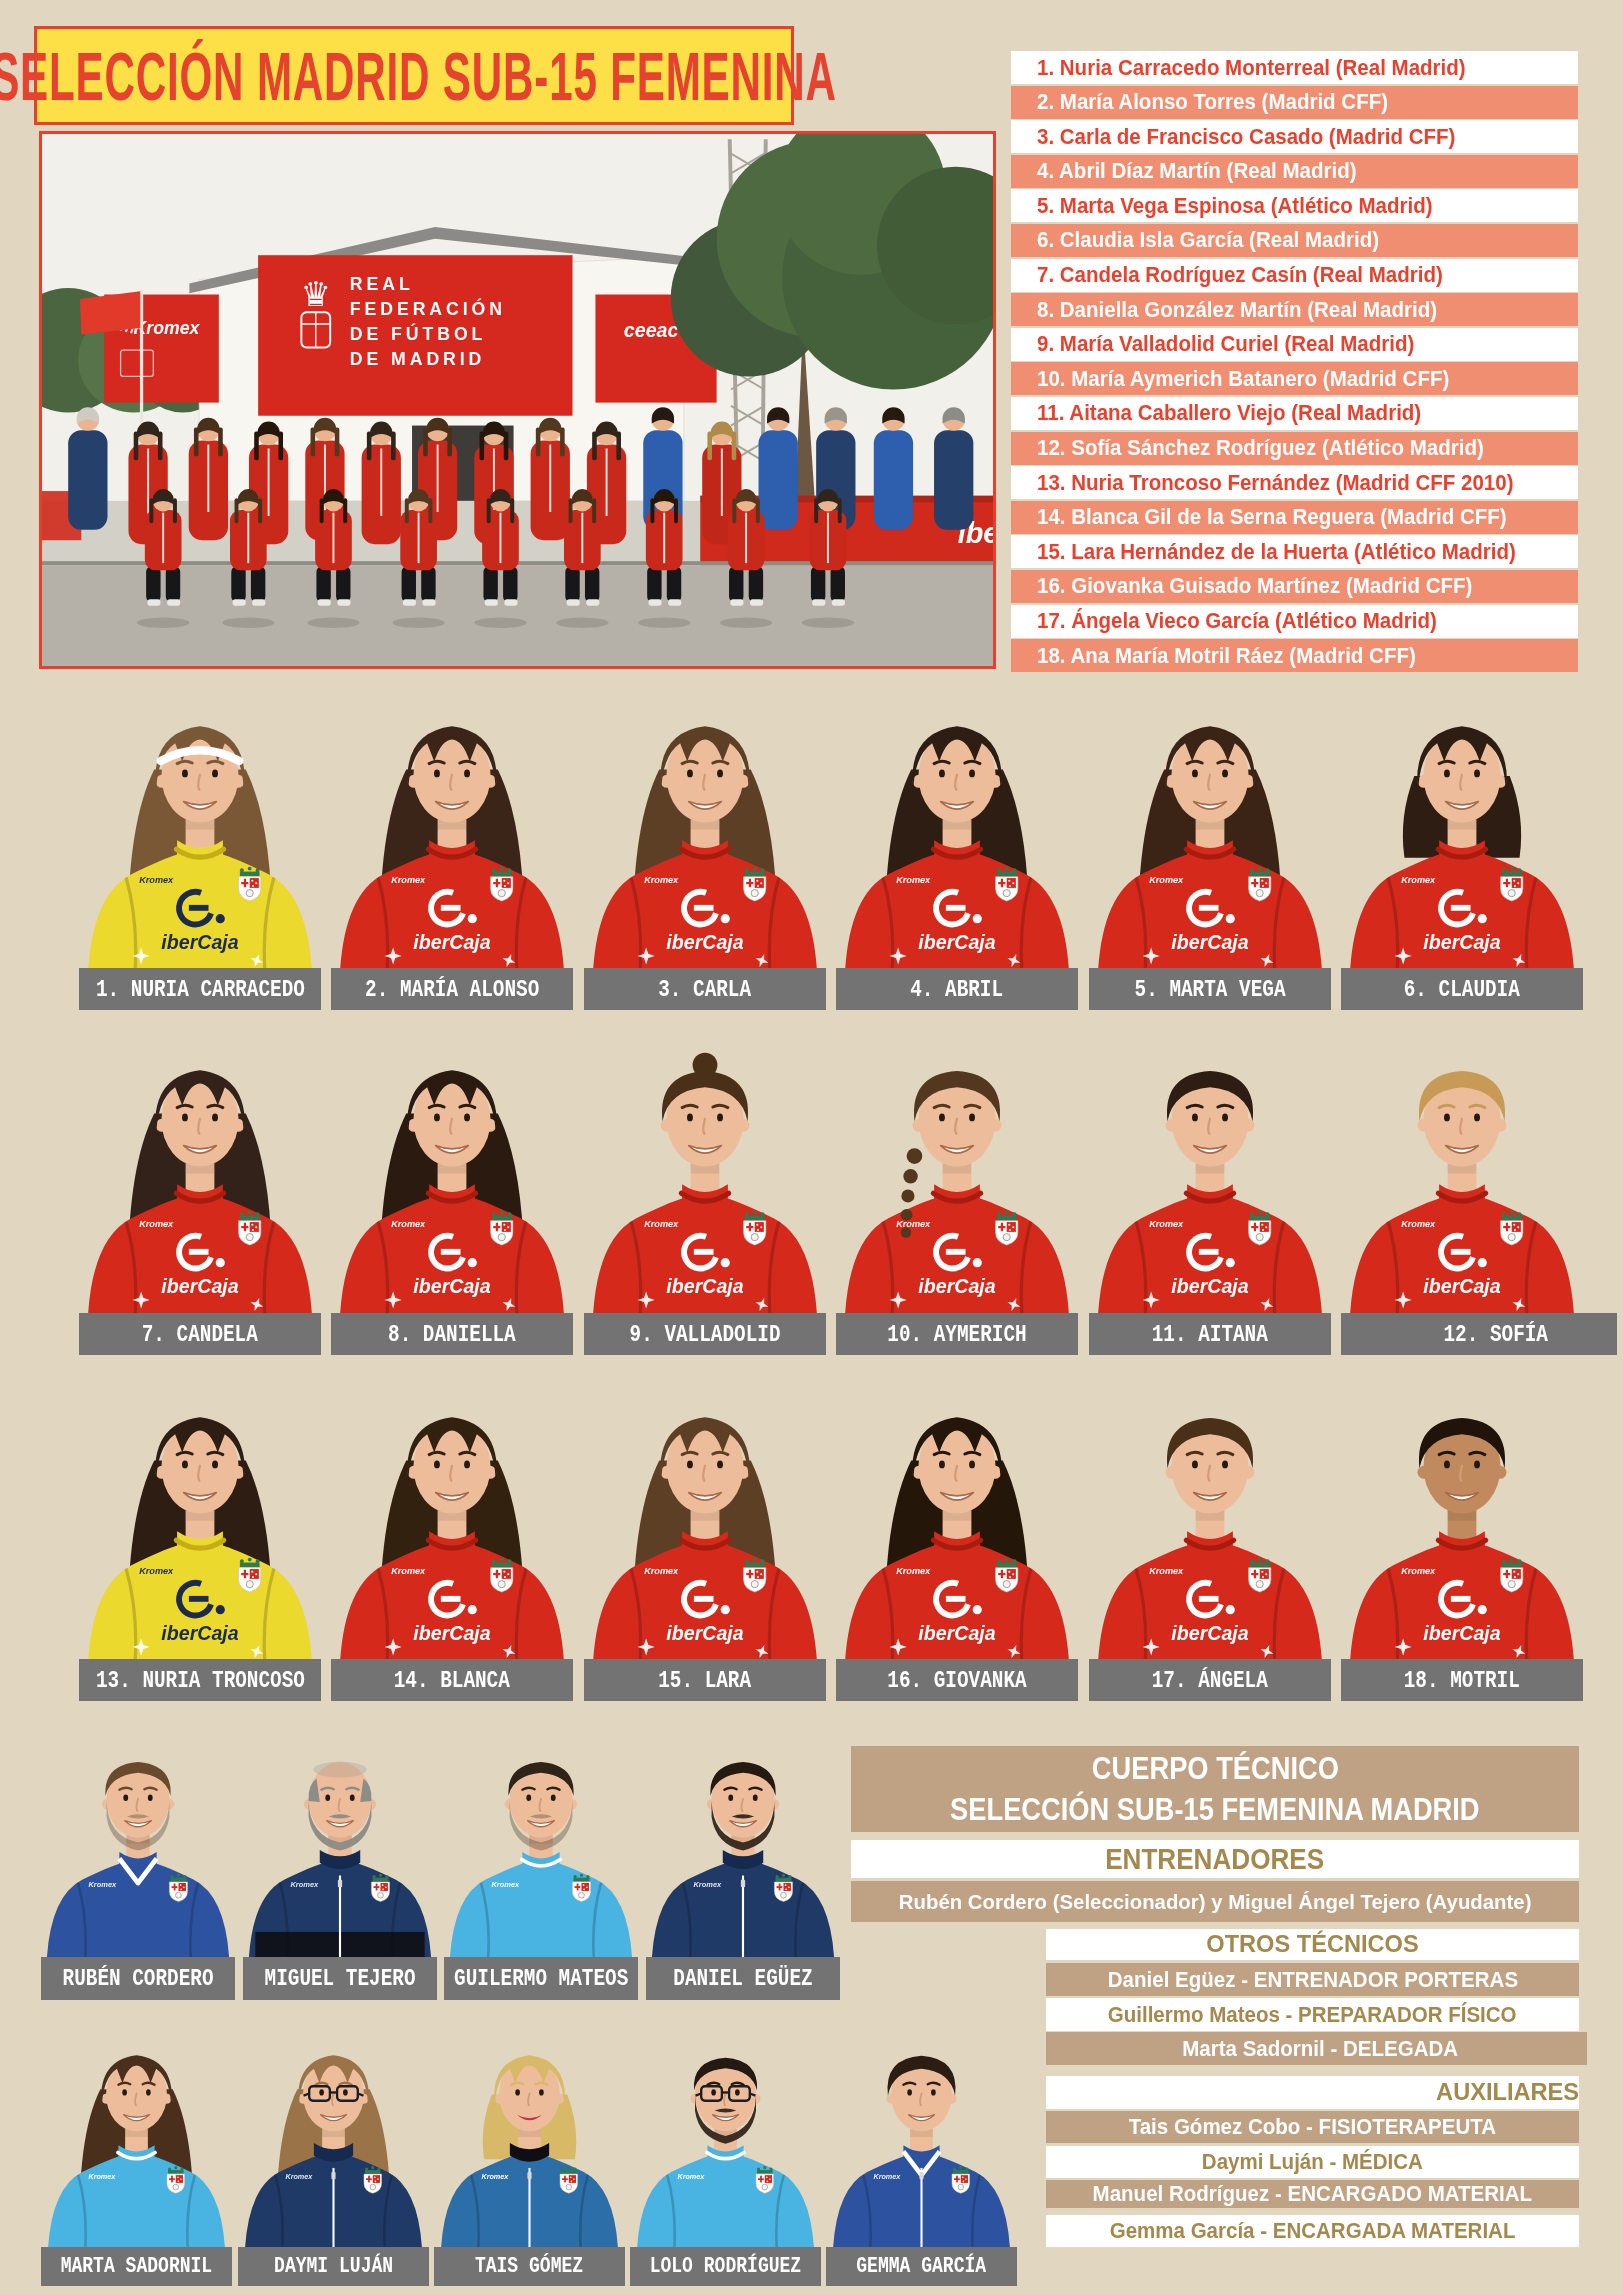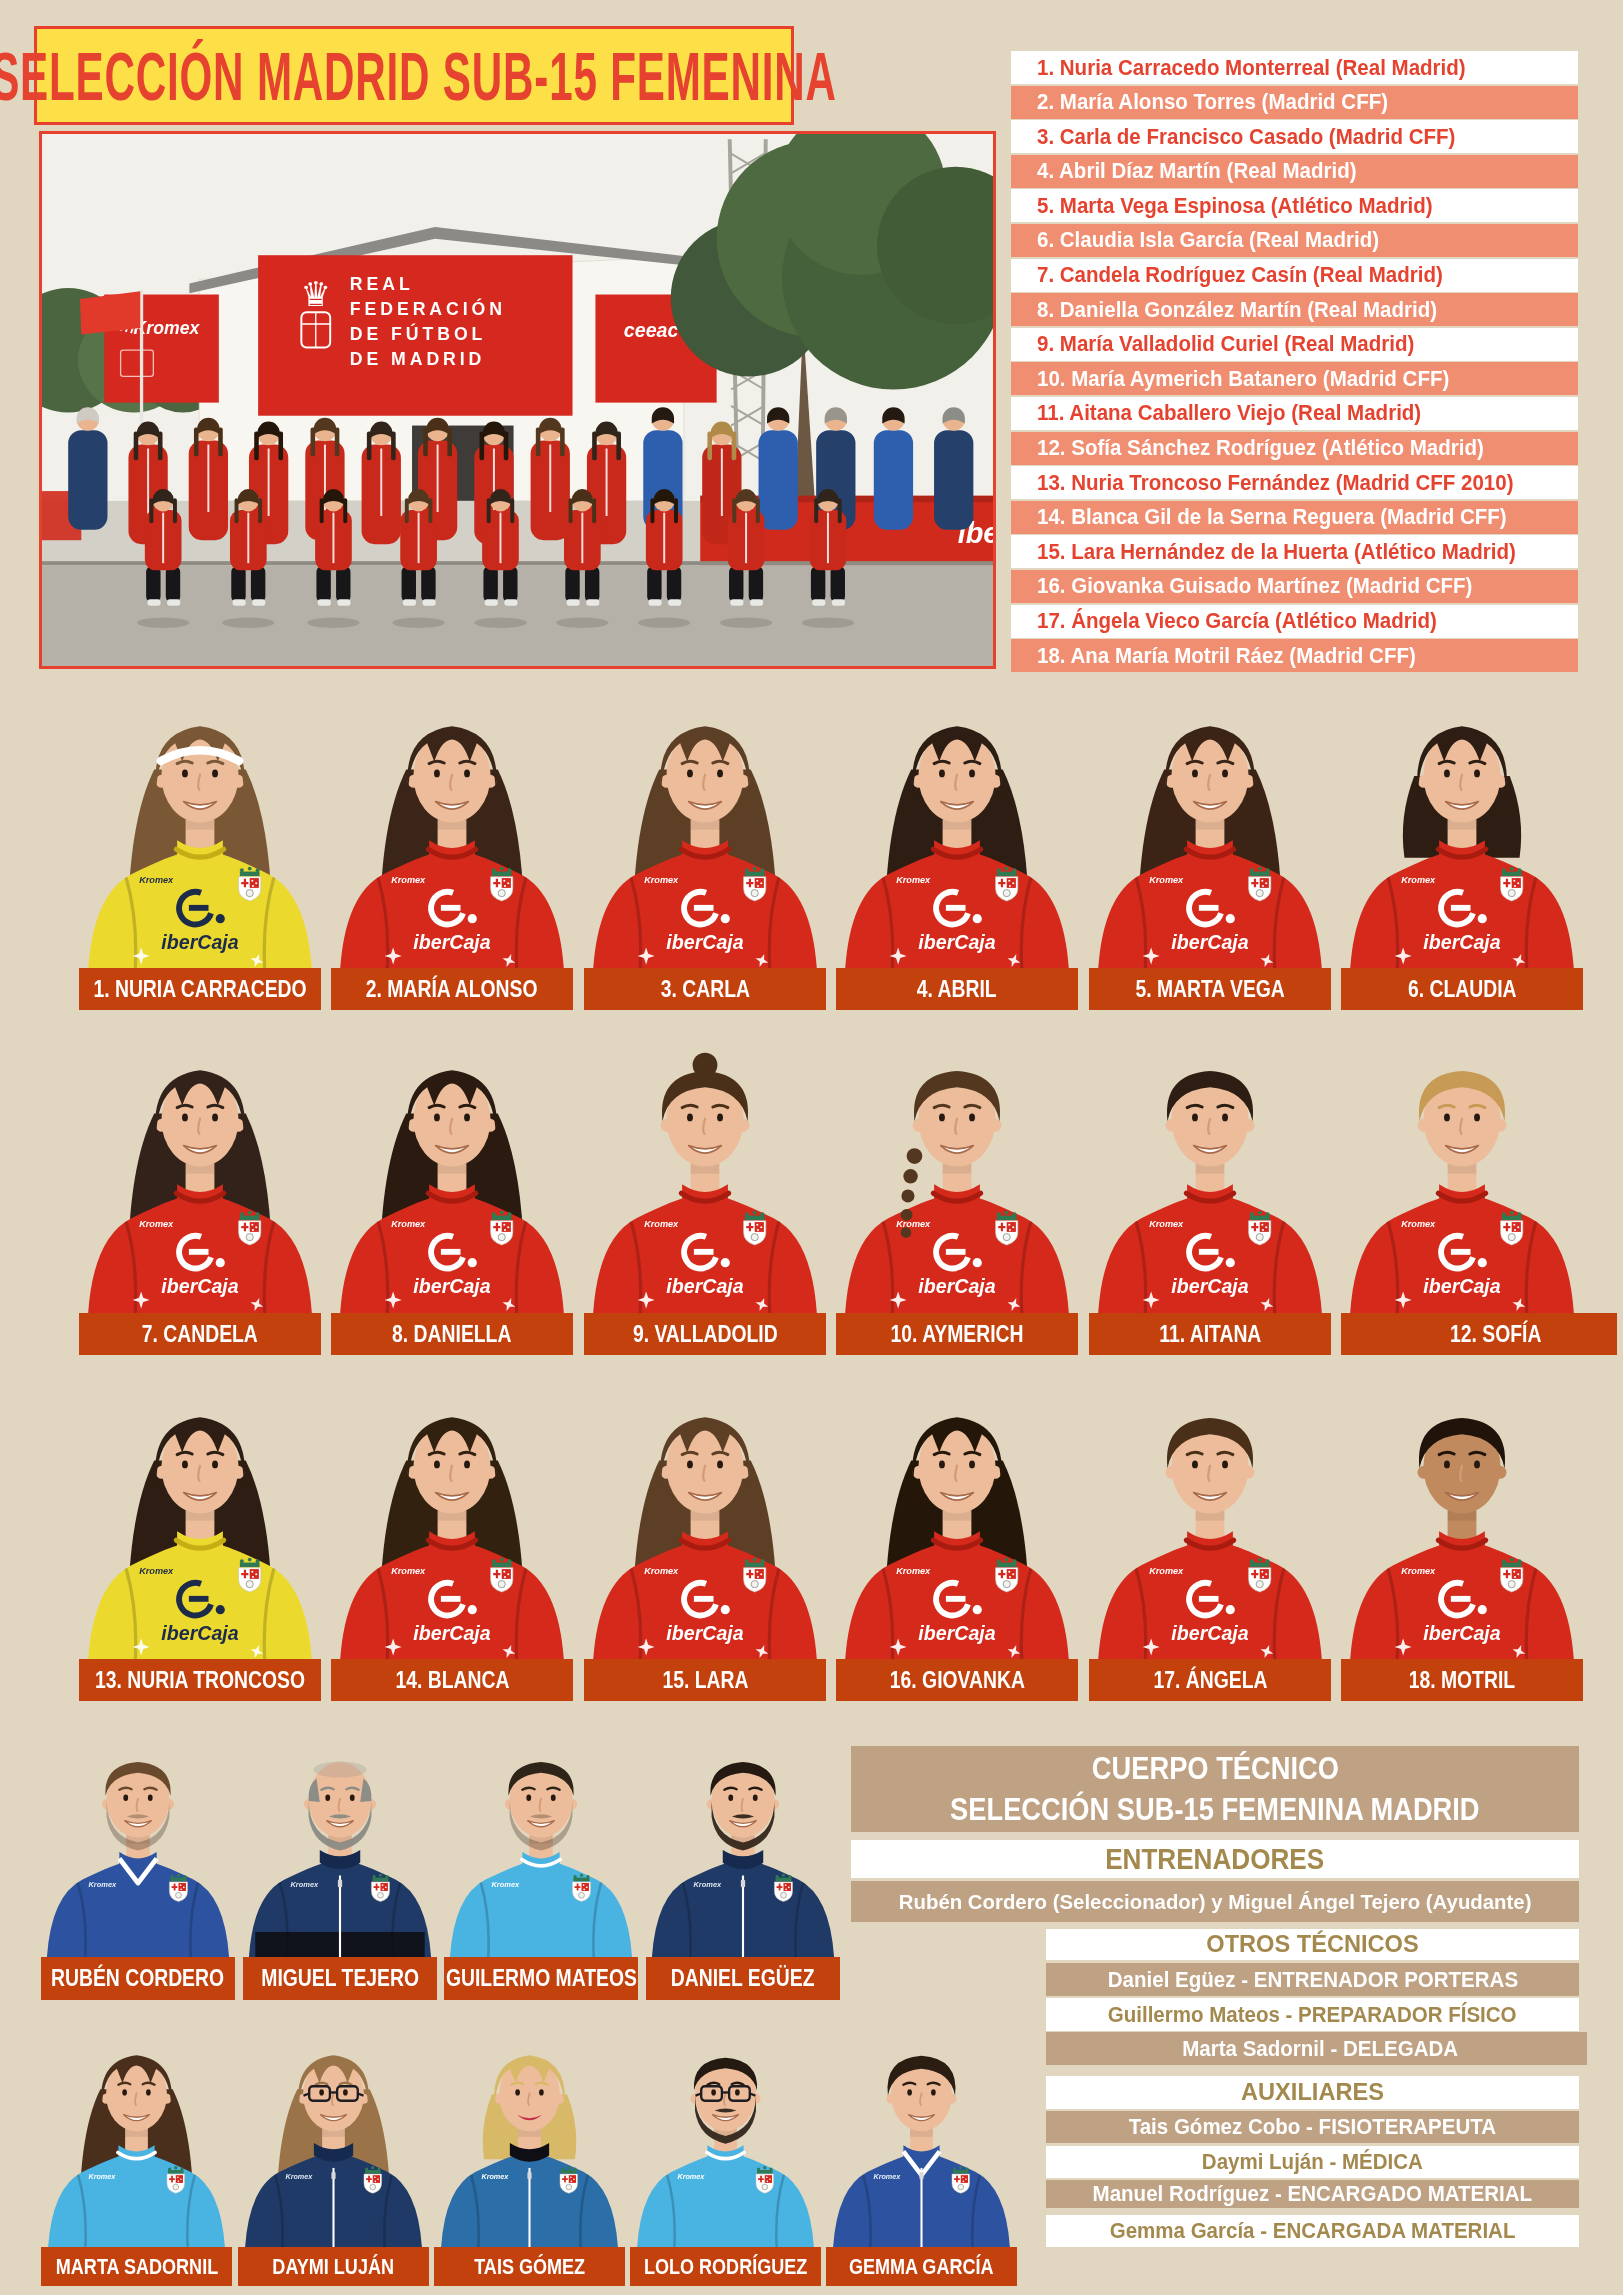--- a/index.html
+++ b/index.html
@@ -30,21 +30,21 @@
   }
   .rrow.w{background:#ffffff;}
   .rrow.s{background:#f08e72;}
   .rrow span{
     font-weight:bold;font-size:21.6px;white-space:nowrap;
     transform:scaleX(.95);transform-origin:left center;
   }
   .rrow.w span{color:#e5432f;}
   .rrow.s span{color:#ffffff;}
   .plabel{
-    position:absolute;background:#c2410c;display:flex;align-items:center;justify-content:center;
+    position:absolute;background:#737373;display:flex;align-items:center;justify-content:center;font-family:Liberation Mono, monospace;
   }
   .plabel span{
     font-weight:bold;color:#ffffff;white-space:nowrap;transform:scaleX(.82);
   }
   .panel-tan{background:#bfa284;}
   .panel-white{background:#ffffff;}
   .ph-line{font-weight:bold;color:#ffffff;font-size:31px;line-height:41px;white-space:nowrap;transform:scaleX(.88);}
   #cuerpo{left:851px;top:1746px;width:728px;height:86px;flex-direction:column;}
   #ent-title{left:851px;top:1840px;width:728px;height:38px;}
   #ent-title span{font-weight:bold;font-size:29px;color:#a3894e;transform:scaleX(.9);white-space:nowrap;}
@@ -1650,21 +1650,21 @@
     <div class="abs srow tan panel-tan" style="top: 1963px; height: 33px;">
       <span>Daniel Egüez - ENTRENADOR PORTERAS</span>
     </div>
     <div class="abs srow wht panel-white" style="top: 1998px; height: 33px;">
       <span>Guillermo Mateos - PREPARADOR FÍSICO</span>
     </div>
     <div class="abs srow tan panel-tan" style="top: 2032px; height: 33px; padding-left: 8px;">
       <span>Marta Sadornil - DELEGADA</span>
     </div>
   </div>
-<div id="aux-title" class="abs flexc sec-title panel-white" style="top:2076px;height:33px;">
+<div id="aux-title" class="abs flexc sec-title panel-white" style="top:2076px;height:33px;justify-content:flex-end;">
   <span>AUXILIARES</span>
 </div>
 <div id="aux-rows">
     <div class="abs srow tan panel-tan" style="top: 2111px; height: 32px;">
       <span>Tais Gómez Cobo - FISIOTERAPEUTA</span>
     </div>
     <div class="abs srow wht panel-white" style="top: 2146px; height: 32px;">
       <span>Daymi Luján - MÉDICA</span>
     </div>
     <div class="abs srow tan panel-tan" style="top: 2180px; height: 28px;">

